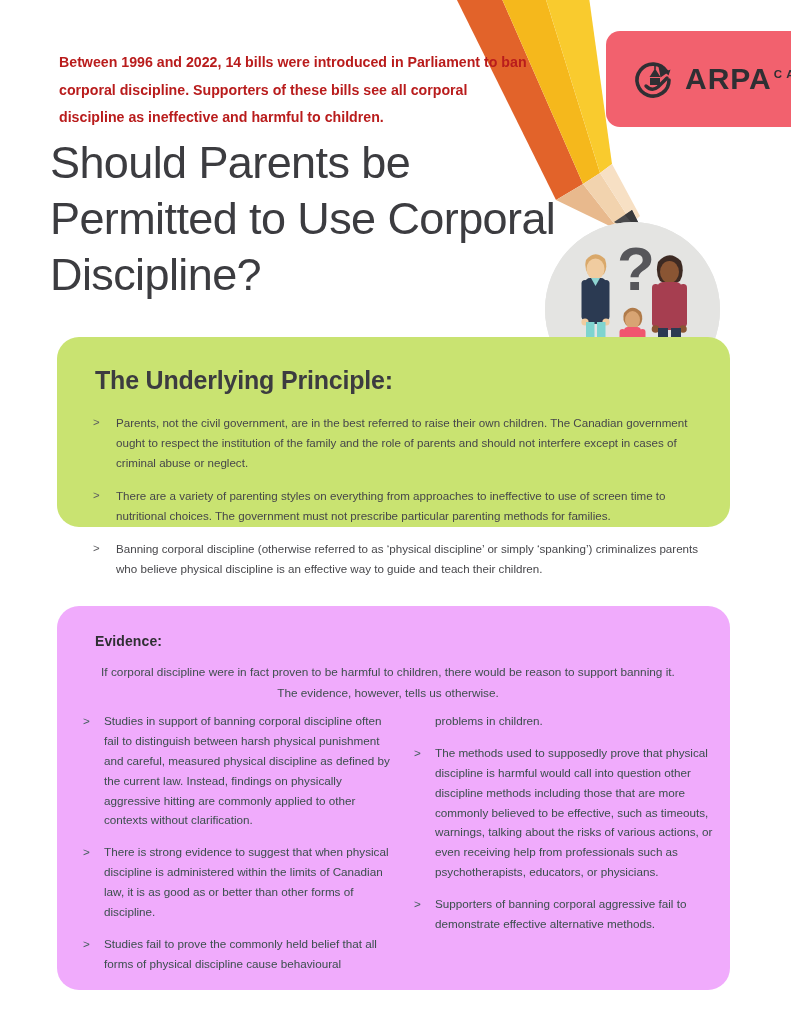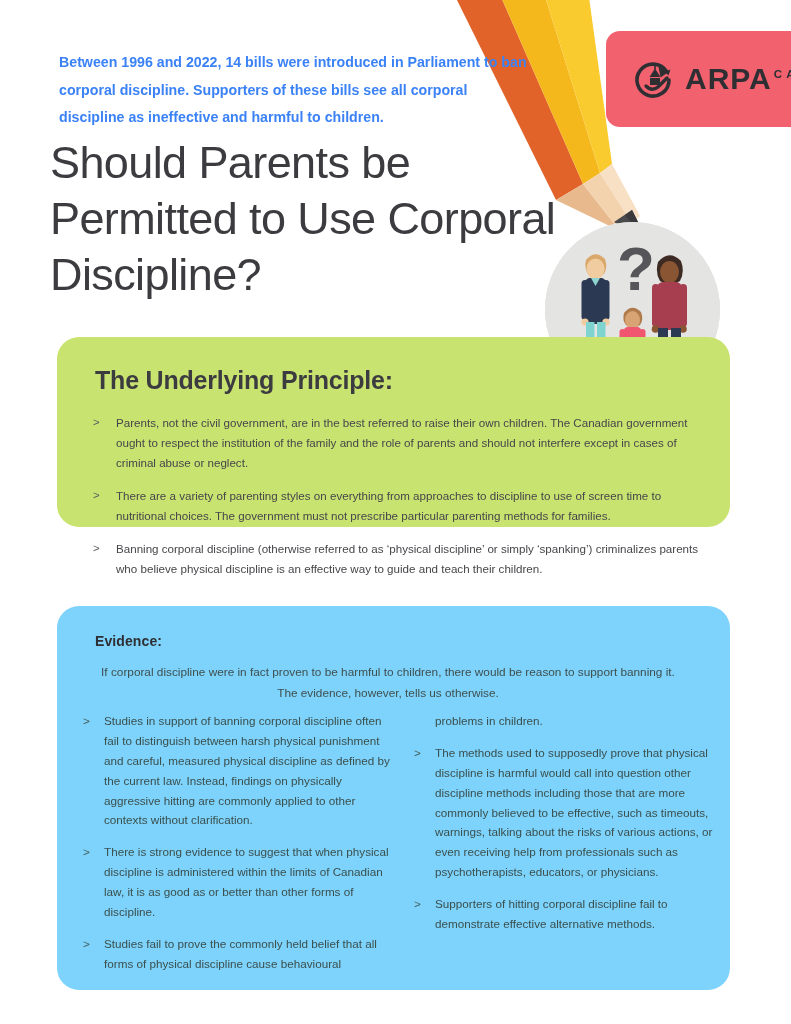--- a/index.html
+++ b/index.html
@@ -61,21 +61,21 @@
 
   
   .intro {
     position: absolute;
     left: 59px;
     top: 49px;
     width: 470px;
     font-size: 14.2px;
     font-weight: 700;
     line-height: 1.95;
-    color: #3b82f6;
+    color: #b91c1c;
   }
   .headline {
     position: absolute;
     left: 50px;
     top: 135px;
     width: 540px;
     font-size: 45px;
     font-weight: 400;
     line-height: 1.24;
     letter-spacing: -0.6px;
@@ -104,21 +104,21 @@
     top: 337px;
     width: 673px;
     height: 190px;
     background: #c9e371;
   }
   .panel-evidence {
     left: 57px;
     top: 606px;
     width: 673px;
     height: 384px;
-    background: #7dd3fc;
+    background: #f0abfc;
   }
 
   .panel-title {
     position: absolute;
     left: 38px;
     top: 29px;
     font-size: 25px;
     font-weight: 800;
     color: #3c3c40;
     letter-spacing: -0.2px;
@@ -285,21 +285,21 @@
 
   <section class="panel panel-principle">
     <h2 class="panel-title">The Underlying Principle:</h2>
     <div class="bullets">
       <div class="bullet">
         <span class="chev">&gt;</span>
         <span class="btxt">Parents, not the civil government, are in the best referred to raise their own children. The Canadian government ought to respect the institution of the family and the role of parents and should not interfere except in cases of criminal abuse or neglect.</span>
       </div>
       <div class="bullet">
         <span class="chev">&gt;</span>
-        <span class="btxt">There are a variety of parenting styles on everything from approaches to discipline to use of screen time to nutritional choices. The government must not prescribe particular parenting methods for families.</span>
+        <span class="btxt">There are a variety of parenting styles on everything from approaches to ineffective to use of screen time to nutritional choices. The government must not prescribe particular parenting methods for families.</span>
       </div>
       <div class="bullet">
         <span class="chev">&gt;</span>
         <span class="btxt">Banning corporal discipline (otherwise referred to as ‘physical discipline’ or simply ‘spanking’) criminalizes parents who believe physical discipline is an effective way to guide and teach their children.</span>
       </div>
     </div>
   </section>
 
   <section class="panel panel-evidence">
     <h2 class="panel-title-sm">Evidence:</h2>
@@ -316,18 +316,18 @@
       <div class="ev-bullet flow">
         <span class="chev">&gt;</span>
         <span class="btxt">Studies fail to prove the commonly held belief that all forms of physical discipline cause behavioural problems in children.</span>
       </div>
       <div class="ev-bullet flow">
         <span class="chev">&gt;</span>
         <span class="btxt">The methods used to supposedly prove that physical discipline is harmful would call into question other discipline methods including those that are more commonly believed to be effective, such as timeouts, warnings, talking about the risks of various actions, or even receiving help from professionals such as psychotherapists, educators, or physicians.</span>
       </div>
       <div class="ev-bullet flow">
         <span class="chev">&gt;</span>
-        <span class="btxt">Supporters of hitting corporal discipline fail to demonstrate effective alternative methods.</span>
+        <span class="btxt">Supporters of banning corporal aggressive fail to demonstrate effective alternative methods.</span>
       </div>
     </div>
   </section>
 
 </div>
 
 </body></html>

